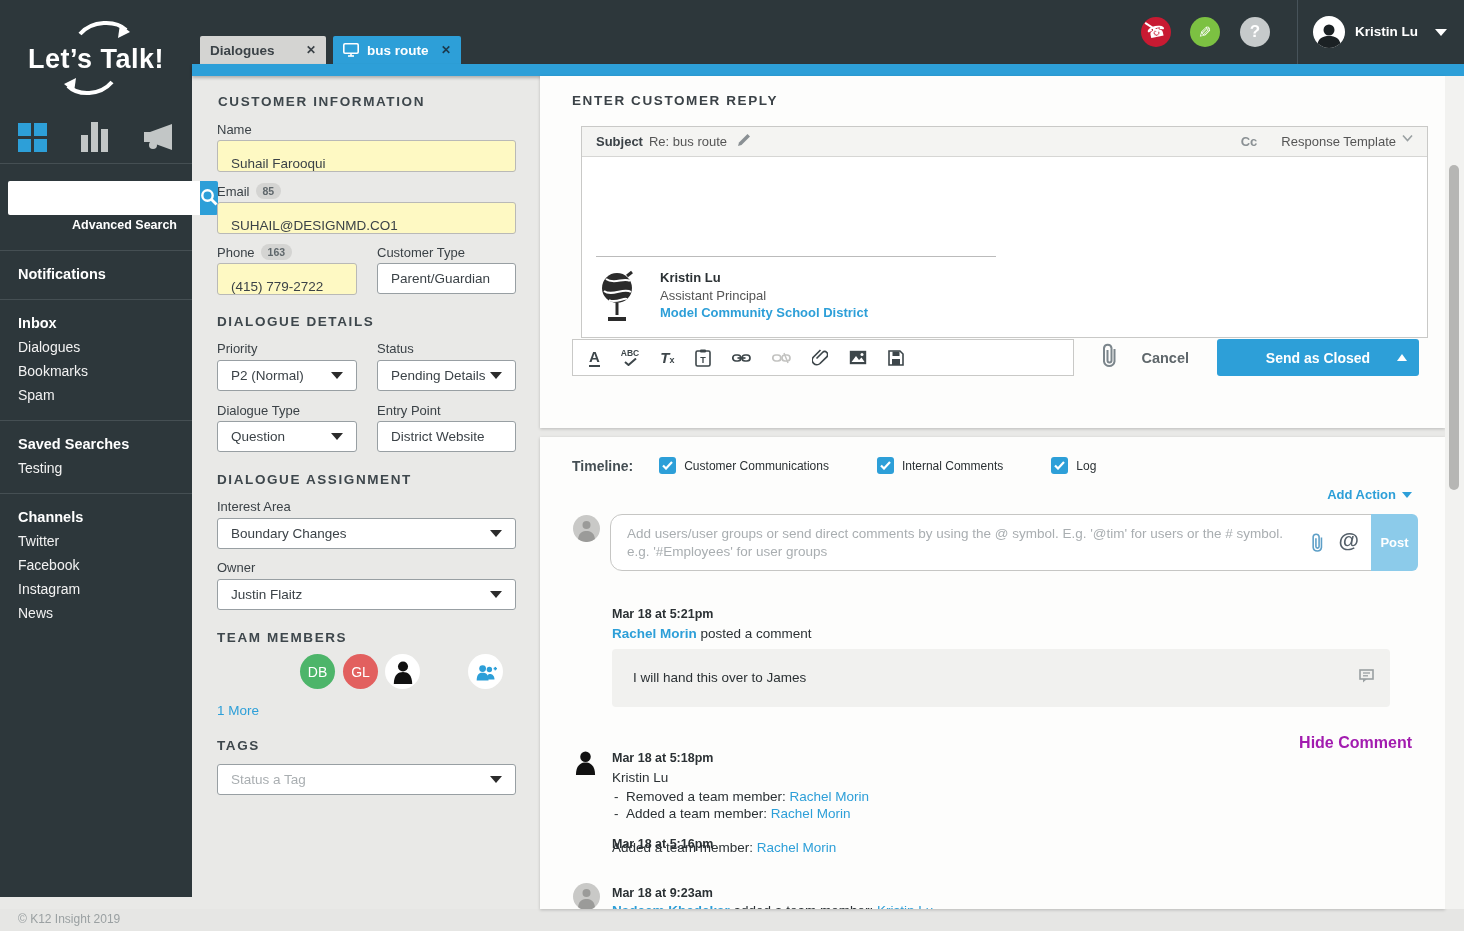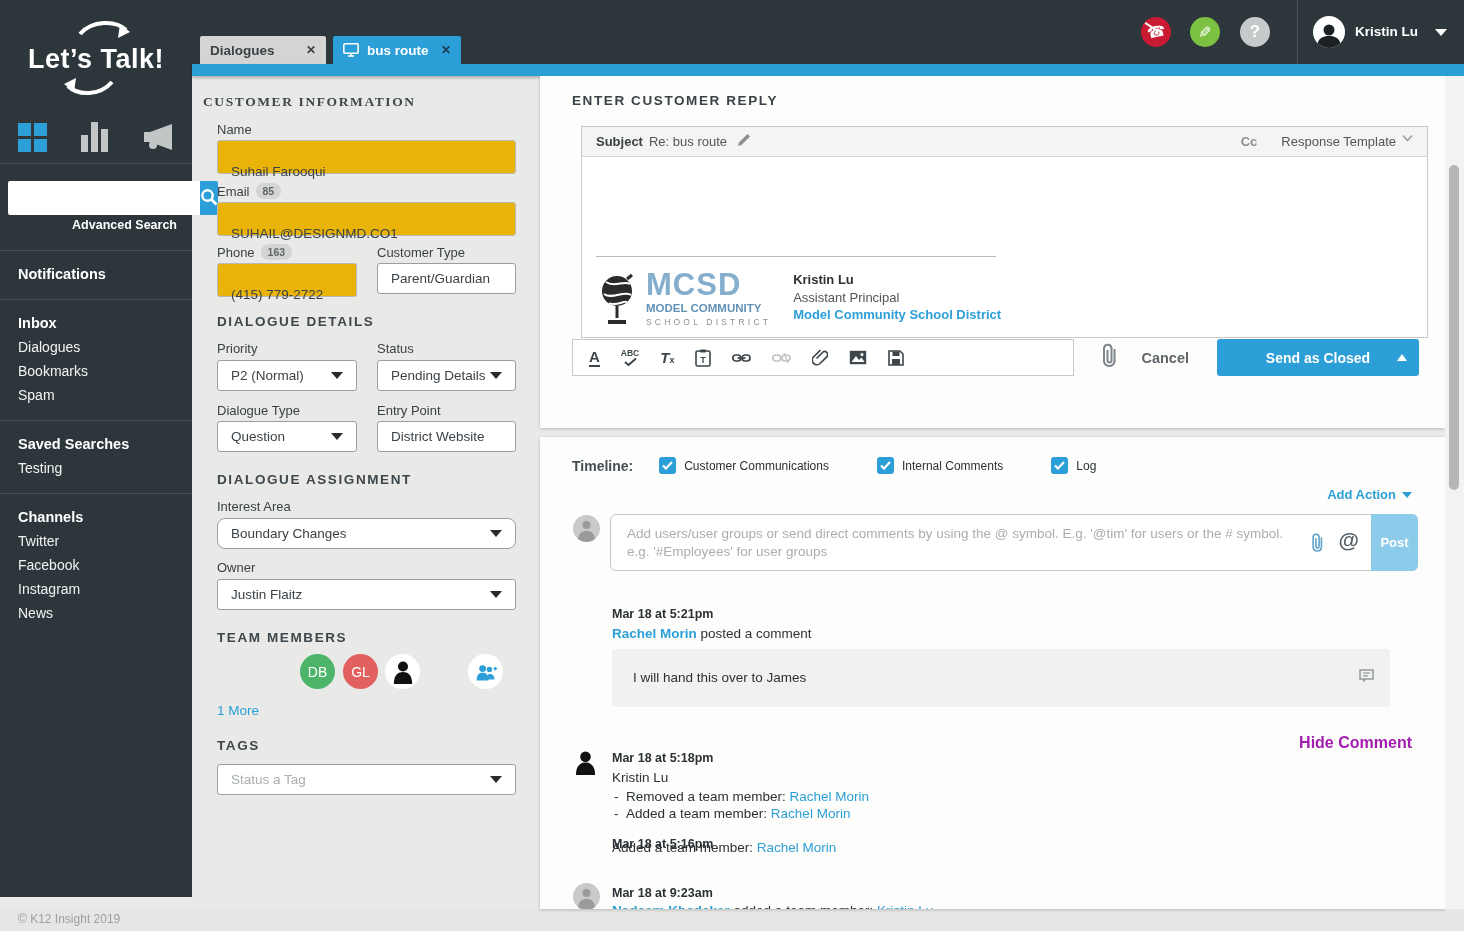--- a/index.html
+++ b/index.html
@@ -41,21 +41,21 @@
   .user-name { position:absolute; left:1163px; top:24px; color:#fff; font-size:13.5px; font-weight:bold; }
   .user-caret { position:absolute; left:1243px; top:29px; width:0; height:0; border-left:6px solid transparent; border-right:6px solid transparent; border-top:7px solid #fff; cursor:pointer; }
 
   #bluebar { position:absolute; left:192px; top:64px; width:1272px; height:12px; background:#2d9fd8; box-shadow:0 2px 3px rgba(0,0,0,.25); }
 
   
   #detail { position:absolute; left:192px; top:76px; width:348px; height:833px; }
   .sec-h { font-size:13.5px; font-weight:bold; color:#3e474c; letter-spacing:1.6px; }
   .fld-label { font-size:13px; color:#3b4247; }
   .badge { display:inline-block; background:#d4d4d2; color:#5f676b; font-size:10.5px; font-weight:bold; border-radius:9px; padding:2px 7px; margin-left:6px; vertical-align:1px; }
-  .input-ro { background:#eab308; border:1px solid #b9b9b7; border-radius:3px; height:32px; line-height:29px; padding:16px 13px; font-size:13.5px; color:#3b4247; }
+  .input-ro { background:#fef9c3; border:1px solid #b9b9b7; border-radius:3px; height:32px; line-height:29px; padding:8px 13px; font-size:13.5px; color:#3b4247; }
   .box-w { background:#fff; border:1px solid #989fa3; border-radius:3px; height:31px; display:flex; align-items:center; padding:0 13px; font-size:13.5px; color:#3b4247; }
   .box-w.sel { cursor:pointer; }
   .caret-dn { width:0; height:0; border-left:6px solid transparent; border-right:6px solid transparent; border-top:7px solid #2b2b2b; margin-left:auto; }
   .tm-avatar { width:35px; height:35px; border-radius:50%; color:#fff; font-size:14px; font-weight:normal; display:flex; align-items:center; justify-content:center; }
   .link-blue { color:#2d9fd8; cursor:pointer; }
 
   
   #reply-panel { position:absolute; left:540px; top:76px; width:905px; height:352px; background:#fdfdfc; box-shadow:0 1px 3px rgba(0,0,0,.2); }
   #reply-panel h2, #timeline-panel .tl-label { color:#444e53; }
   .reply-h { position:absolute; left:32px; top:17px; font-size:13.5px; font-weight:bold; letter-spacing:1.6px; }
@@ -77,21 +77,21 @@
   .send-caret { position:absolute; right:12px; top:15px; width:0; height:0; border-left:5px solid transparent; border-right:5px solid transparent; border-bottom:7px solid #fff; }
 
   #timeline-panel { position:absolute; left:540px; top:437px; width:905px; height:472px; background:#fdfdfc; box-shadow:0 1px 3px rgba(0,0,0,.2); overflow:hidden; font-size:13.5px; }
   .tl-row { position:absolute; left:32px; top:20px; display:flex; align-items:center; }
   .tl-label { font-size:14px; font-weight:bold; margin-right:26px; }
   .chk { width:17px; height:17px; background:#2d9fd8; border-radius:3px; display:flex; align-items:center; justify-content:center; margin-right:8px; cursor:pointer; }
   .chk-lbl { margin-right:48px; font-size:12px; color:#2b3134; }
   .add-action { position:absolute; right:33px; top:50px; font-size:13px; font-weight:bold; color:#2d9fd8; cursor:pointer; display:flex; align-items:center; gap:6px; }
   .aa-caret { width:0; height:0; border-left:5px solid transparent; border-right:5px solid transparent; border-top:6px solid #2d9fd8; }
   .composer-avatar { position:absolute; left:33px; top:78px; }
-  .composer { position:absolute; left:70px; top:77px; width:808px; height:57px; background:#fff; border:1px solid #c6c6c4; border-radius:6px; }
+  .composer { position:absolute; left:70px; top:77px; width:808px; height:57px; background:#fff; border:1px solid #c6c6c4; border-radius:12px; }
   .composer-ph { position:absolute; left:16px; top:10px; width:660px; font-size:13.5px; color:#a9aeb1; line-height:1.35; cursor:text; }
   .composer-clip { position:absolute; right:92px; top:16px; cursor:pointer; }
   .composer-at { position:absolute; right:58px; top:13px; font-size:21px; color:#55606a; font-weight:bold; cursor:pointer; }
   .post-btn { position:absolute; right:-1px; top:-1px; width:47px; height:57px; background:#8ccbea; color:#fff; border:none; border-radius:0 6px 6px 0; font-size:13px; font-weight:bold; cursor:pointer; font-family:"Liberation Sans",sans-serif; }
   .ts { font-weight:bold; font-size:12.5px; color:#2b3134; }
   .entry-line { font-size:13.5px; color:#2b3134; }
   .comment-box { position:absolute; left:72px; top:212px; width:778px; height:58px; background:#f1f1ef; border-radius:4px; }
   .comment-text { position:absolute; left:21px; top:21px; font-size:13.5px; color:#2b3134; }
   .comment-ic { position:absolute; right:16px; top:20px; }
   .hide-comment { position:absolute; right:33px; top:297px; font-size:16px; font-weight:bold; color:#a21caf; cursor:pointer; }
@@ -216,21 +216,21 @@
         <path d="M0 26 C0 16,6 14,12 14 C18 14,24 16,24 26 Z" fill="#1b2124"></path>
       </svg>
   </div>
   <div class="user-name">Kristin Lu</div>
   <div class="user-caret"></div>
 </div>
 
 <div id="bluebar"></div>
 
 <div id="detail">
-  <div class="abs sec-h" style="left:11px; top:18px;font-family:Liberation Serif, serif;">CUSTOMER INFORMATION</div>
+  <div class="abs sec-h" style="left:26px; top:18px;">CUSTOMER INFORMATION</div>
 
   <div class="abs fld-label" style="left:25px; top:46px;">Name</div>
   <div class="abs input-ro" style="left:25px; top:64px; width:299px;">Suhail Farooqui</div>
 
   <div class="abs" style="left:25px; top:106px;">
     <span class="fld-label">Email</span><span class="badge">85</span>
   </div>
   <div class="abs input-ro" style="left:25px; top:126px; width:299px;">SUHAIL@DESIGNMD.CO1</div>
 
   <div class="abs" style="left:25px; top:167px;">
@@ -264,21 +264,21 @@
     </div>
 
   <div class="abs fld-label" style="left:185px; top:327px;">Entry Point</div>
   <div class="abs box-w" style="left:185px; top:345px; width:139px;">
       <span>District Website</span>
     </div>
 
   <div class="abs sec-h" style="left:25px; top:396px;">DIALOGUE ASSIGNMENT</div>
 
   <div class="abs fld-label" style="left:25px; top:423px;">Interest Area</div>
-  <div class="abs box-w sel" style="left:25px; top:442px; width:299px;border-radius:8px;">
+  <div class="abs box-w sel" style="left:25px; top:442px; width:299px;">
       <span>Boundary Changes</span>
       <span class="caret-dn"></span>
     </div>
 
   <div class="abs fld-label" style="left:25px; top:484px;">Owner</div>
   <div class="abs box-w sel" style="left:25px; top:503px; width:299px;">
       <span>Justin Flaitz</span>
       <span class="caret-dn"></span>
     </div>
 
@@ -340,25 +340,20 @@
       <div class="sig">
         <svg width="42" height="52" viewBox="0 0 42 52">
           <circle cx="21" cy="19" r="15" fill="#2b2b2b"></circle>
           <path d="M10 10 C18 16,28 8,34 12" stroke="#fff" stroke-width="2" fill="none"></path>
           <path d="M8 22 C16 28,28 18,35 23" stroke="#fff" stroke-width="2" fill="none"></path>
           <path d="M13 31 C20 35,28 28,31 30" stroke="#fff" stroke-width="2" fill="none"></path>
           <line x1="31" y1="7" x2="36" y2="3" stroke="#2b2b2b" stroke-width="3"></line>
           <line x1="21" y1="34" x2="21" y2="46" stroke="#2b2b2b" stroke-width="3"></line>
           <line x1="12" y1="50" x2="30" y2="50" stroke="#2b2b2b" stroke-width="4"></line>
         </svg>
-        <div class="mcsd-col">
-          <div class="mcsd-abbr">MCSD</div>
-          <div class="mcsd-l1">MODEL COMMUNITY</div>
-          <div class="mcsd-l2">SCHOOL DISTRICT</div>
-        </div>
         <div class="sig-person">
           <div style="font-weight:bold; color:#2b3134;">Kristin Lu</div>
           <div style="color:#555;">Assistant Principal</div>
           <div style="font-weight:bold; color:#2d9fd8;">Model Community School District</div>
         </div>
       </div>
     </div>
   </div>
 
   <div class="toolbar-box">

